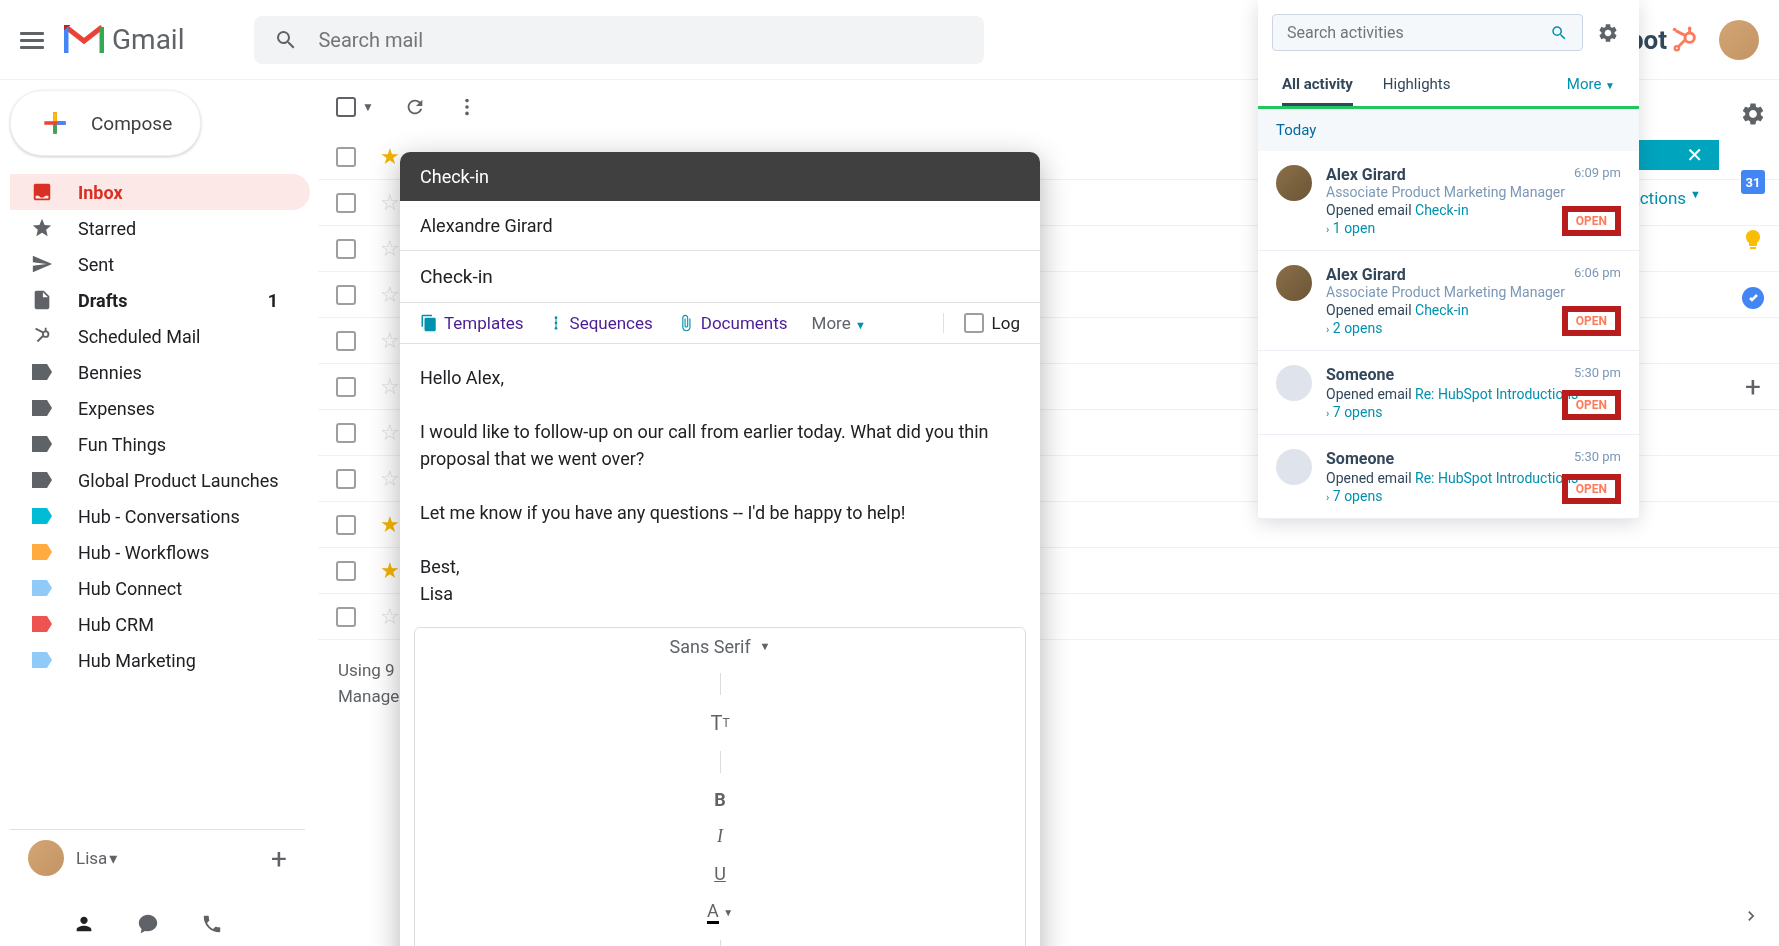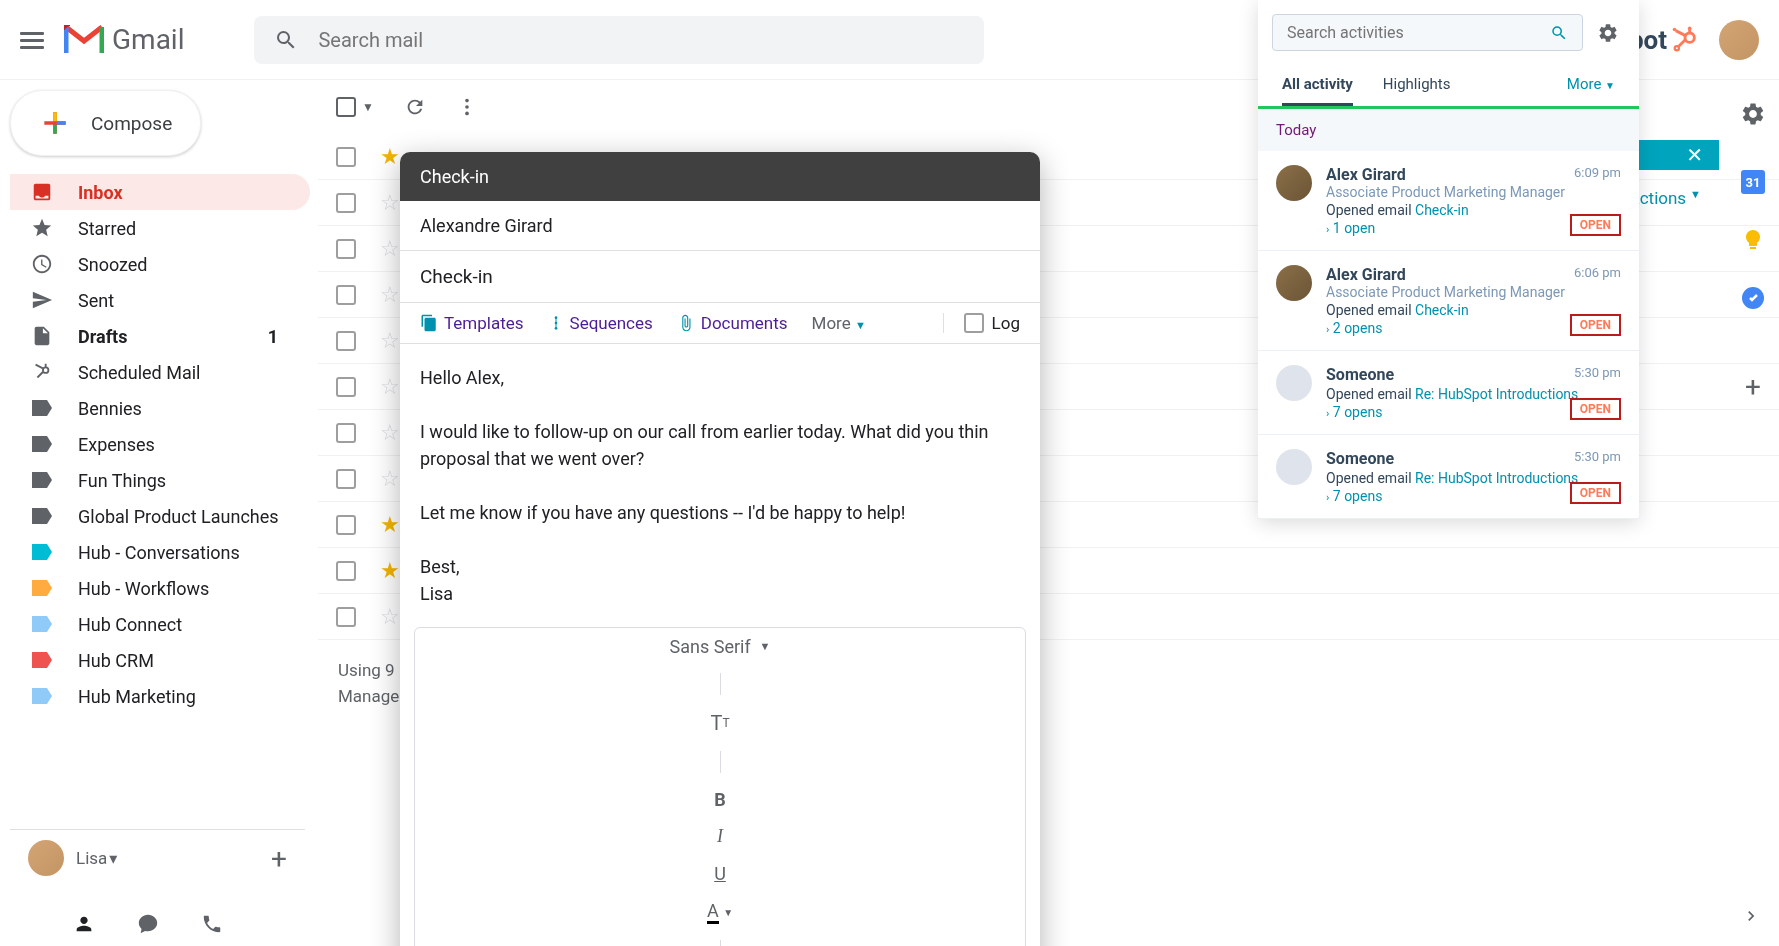--- a/index.html
+++ b/index.html
@@ -73,32 +73,32 @@
 .trash-icon { margin-left: auto; }
 
 
 .activity-panel { position: absolute; top: 0; right: 140px; width: 381px; background: #fff; box-shadow: 0 4px 20px rgba(0,0,0,0.15); z-index: 100; border-radius: 0 0 4px 4px; }
 .activity-search { margin: 14px; border: 1px solid #cbd6e2; border-radius: 4px; display: flex; align-items: center; padding: 8px 14px; background: #f5f8fa; }
 .activity-search input { border: none; background: transparent; flex: 1; font-size: 16px; outline: none; color: #33475b; }
 .activity-tabs { display: flex; gap: 30px; padding: 0 24px; border-bottom: 3px solid #22c55e; }
 .activity-tab { padding: 10px 0; font-size: 15px; color: #33475b; cursor: pointer; }
 .activity-tab.active { font-weight: bold; border-bottom: 3px solid #33475b; }
 .activity-tab.more { color: #0091ae; margin-left: auto; }
-.activity-section-label { padding: 12px 18px; font-size: 15px; color: #701a75; background: #f5f8fa; }
+.activity-section-label { padding: 12px 18px; font-size: 15px; color: #0369a1; background: #f5f8fa; }
 .activity-item { padding: 14px 18px; border-bottom: 1px solid #eaf0f6; display: flex; gap: 14px; position: relative; }
 .activity-avatar { width: 36px; height: 36px; border-radius: 50%; background: #dfe3eb; flex-shrink: 0; }
 .activity-avatar.photo { background: linear-gradient(135deg, #8b6f47, #6b5537); }
 .activity-content { flex: 1; }
 .activity-name { font-weight: bold; font-size: 16px; color: #33475b; }
 .activity-title { font-size: 14px; color: #7c98b6; }
 .activity-action { font-size: 14px; color: #33475b; margin-top: 2px; }
 .activity-action a { color: #0091ae; text-decoration: none; }
 .activity-opens { font-size: 14px; color: #0091ae; margin-top: 2px; }
 .activity-time { position: absolute; top: 14px; right: 18px; font-size: 13px; color: #7c98b6; text-align: right; }
-.open-badge { position: absolute; bottom: 14px; right: 18px; border: 2px solid #b91c1c; color: #ff7a59; font-size: 12px; padding: 2px 8px; font-weight: bold; }
+.open-badge { position: absolute; bottom: 14px; right: 18px; border: 6px solid #b91c1c; color: #ff7a59; font-size: 12px; padding: 2px 8px; font-weight: bold; }
 
 
 .contact-panel { position: absolute; top: 140px; right: 60px; width: 390px; z-index: 40; }
 .contact-header { background: #00a4bd; height: 30px; display: flex; align-items: center; justify-content: flex-end; padding: 0 16px; }
 .contact-close { color: #fff; font-size: 20px; cursor: pointer; }
 .contact-actions { display: flex; justify-content: flex-end; padding: 18px; }
 .contact-actions span { color: #0091ae; font-size: 17px; cursor: pointer; }
 .contact-fields { padding: 0 18px; }
 .contact-field { margin-bottom: 14px; }
 .contact-label { font-size: 15px; color: #7c98b6; margin-bottom: 4px; }
@@ -173,28 +173,20 @@
         </div>
         <span>Inbox</span>
       </div>
       <div class="nav-item">
         <div class="nav-icon">
           <svg width="22" height="22" fill="#5f6368" viewBox="0 0 24 24">
             <path d="M12 17.27L18.18 21l-1.64-7.03L22 9.24l-7.19-.61L12 2 9.19 8.63 2 9.24l5.46 4.73L5.82 21z"></path>
           </svg>
         </div>
         <span>Starred</span>
-      </div>
-      <div class="nav-item">
-        <div class="nav-icon">
-          <svg width="22" height="22" fill="#5f6368" viewBox="0 0 24 24">
-            <path d="M11.99 2C6.47 2 2 6.48 2 12s4.47 10 9.99 10C17.52 22 22 17.52 22 12S17.52 2 11.99 2zM12 20c-4.42 0-8-3.58-8-8s3.58-8 8-8 8 3.58 8 8-3.58 8-8 8zm.5-13H11v6l5.25 3.15.75-1.23-4.5-2.67z"></path>
-          </svg>
-        </div>
-        <span>Snoozed</span>
       </div>
       <div class="nav-item">
         <div class="nav-icon">
           <svg width="22" height="22" fill="#5f6368" viewBox="0 0 24 24">
             <path d="M2.01 21L23 12 2.01 3 2 10l15 2-15 2z"></path>
           </svg>
         </div>
         <span>Sent</span>
       </div>
       <div class="nav-item" style="font-weight: bold;">

